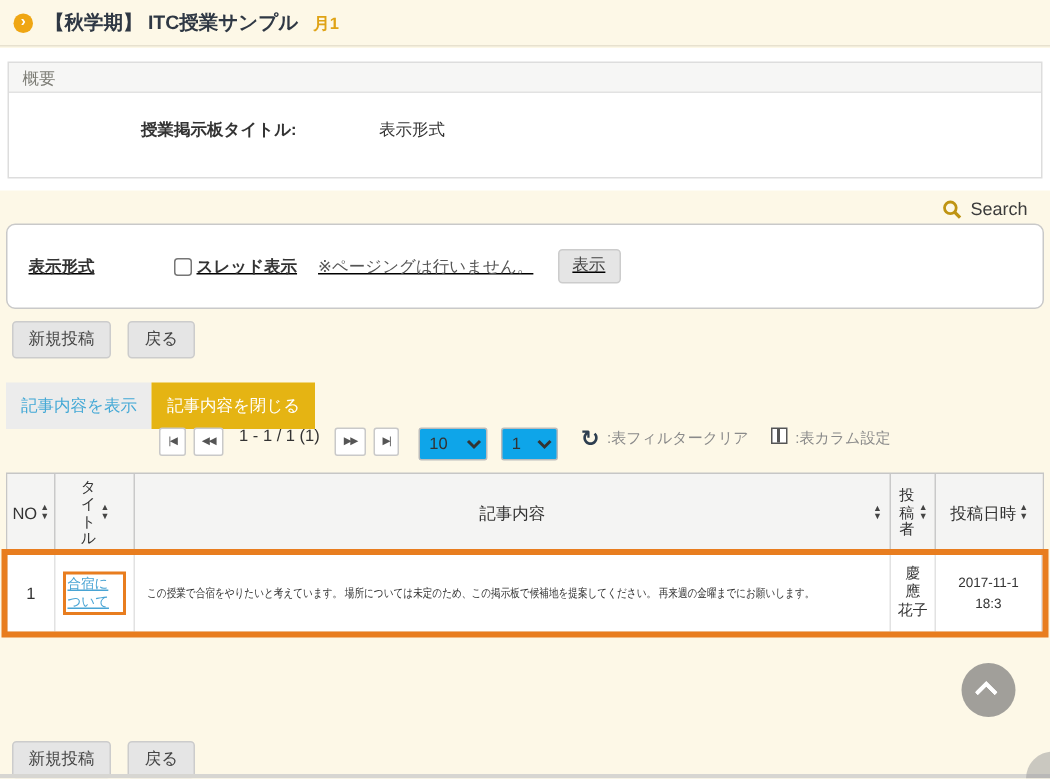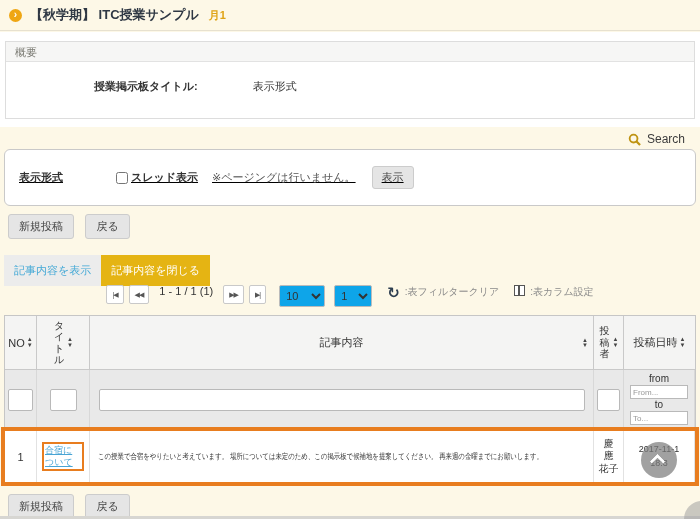--- a/index.html
+++ b/index.html
@@ -192,40 +192,20 @@
       </div>
       <div class="g-cell w-date">
         <span class="th-label">投稿日時</span>
         <span class="sort">
             <span>▲</span>
             <span>▼</span>
           </span>
       </div>
     </div>
 
-    <div class="g-row tfilter">
-      <div class="g-cell w-no">
-          <input class="f-input f-no" style="">
-        </div>
-      <div class="g-cell w-title">
-          <input class="f-input f-title" style="">
-        </div>
-      <div class="g-cell w-content">
-          <input class="f-input f-content" style="">
-        </div>
-      <div class="g-cell w-poster">
-          <input class="f-input f-poster" style="">
-        </div>
-      <div class="g-cell w-date f-date-cell">
-        <span class="f-date-label">from</span>
-        <input class="f-date-input" placeholder="From..." style="">
-        <span class="f-date-label">to</span>
-        <input class="f-date-input" placeholder="To..." style="">
-      </div>
-    </div>
 
     <div class="g-row trow">
       <div class="g-cell w-no">
           <span class="td-no">1</span>
         </div>
       <div class="g-cell w-title">
         <span class="title-link-box">
           <a class="title-link">合宿について</a>
         </span>
       </div>

